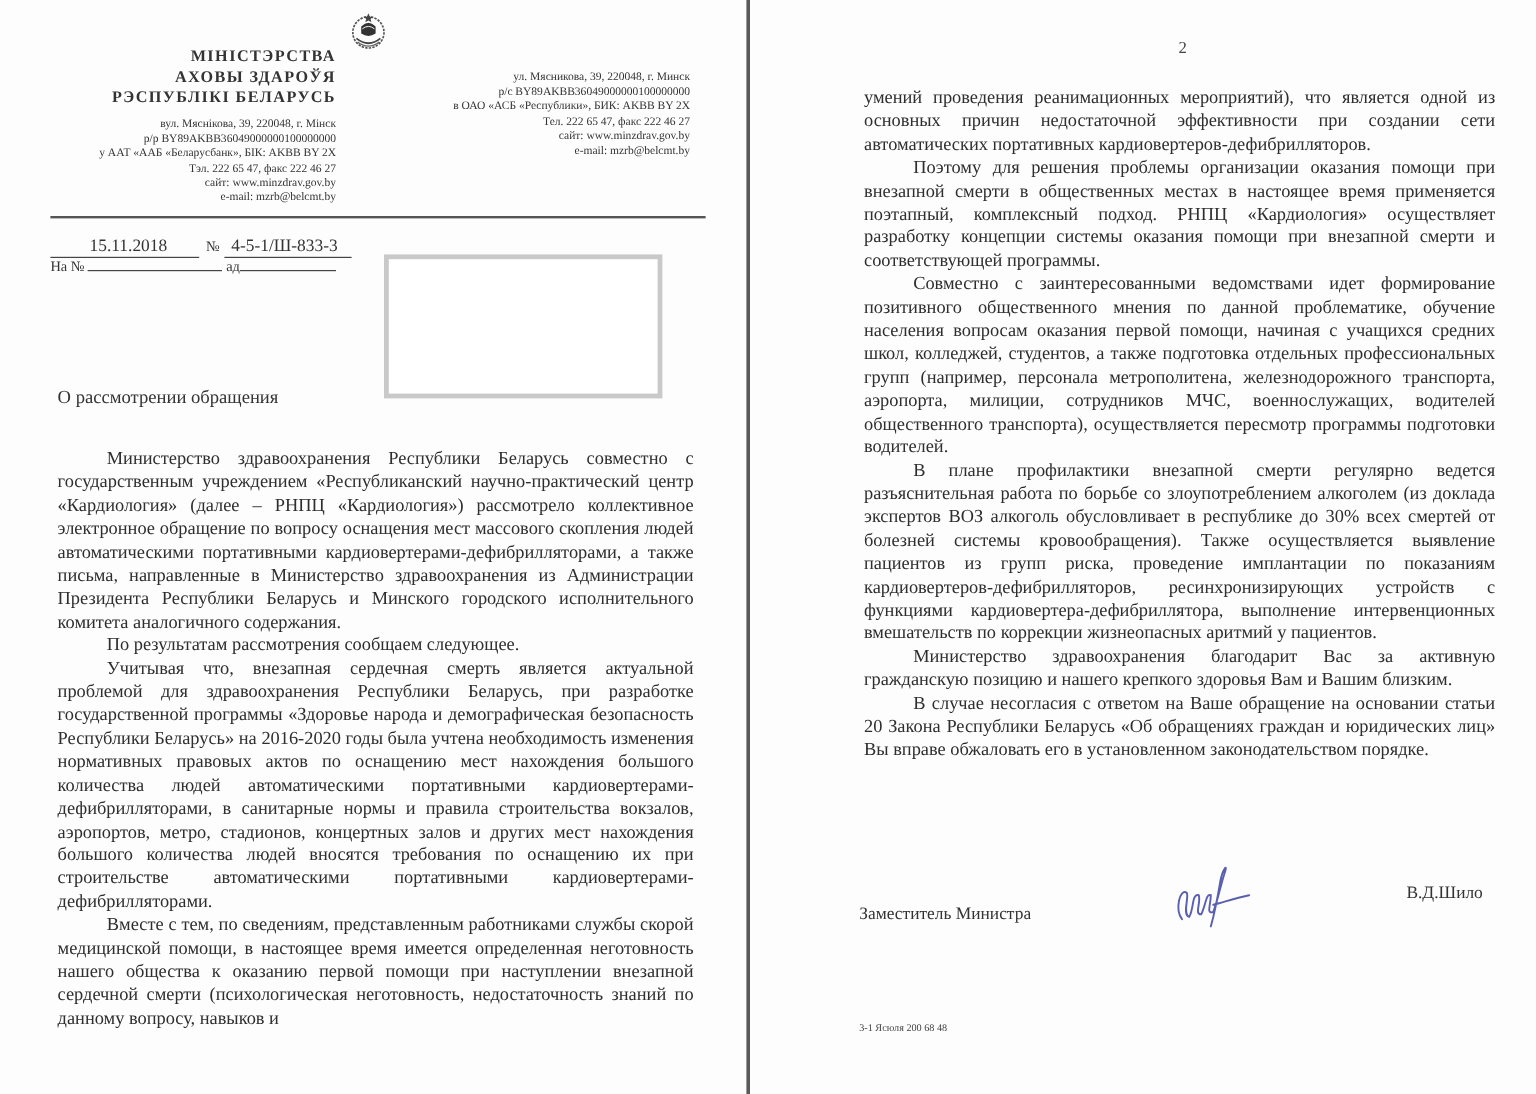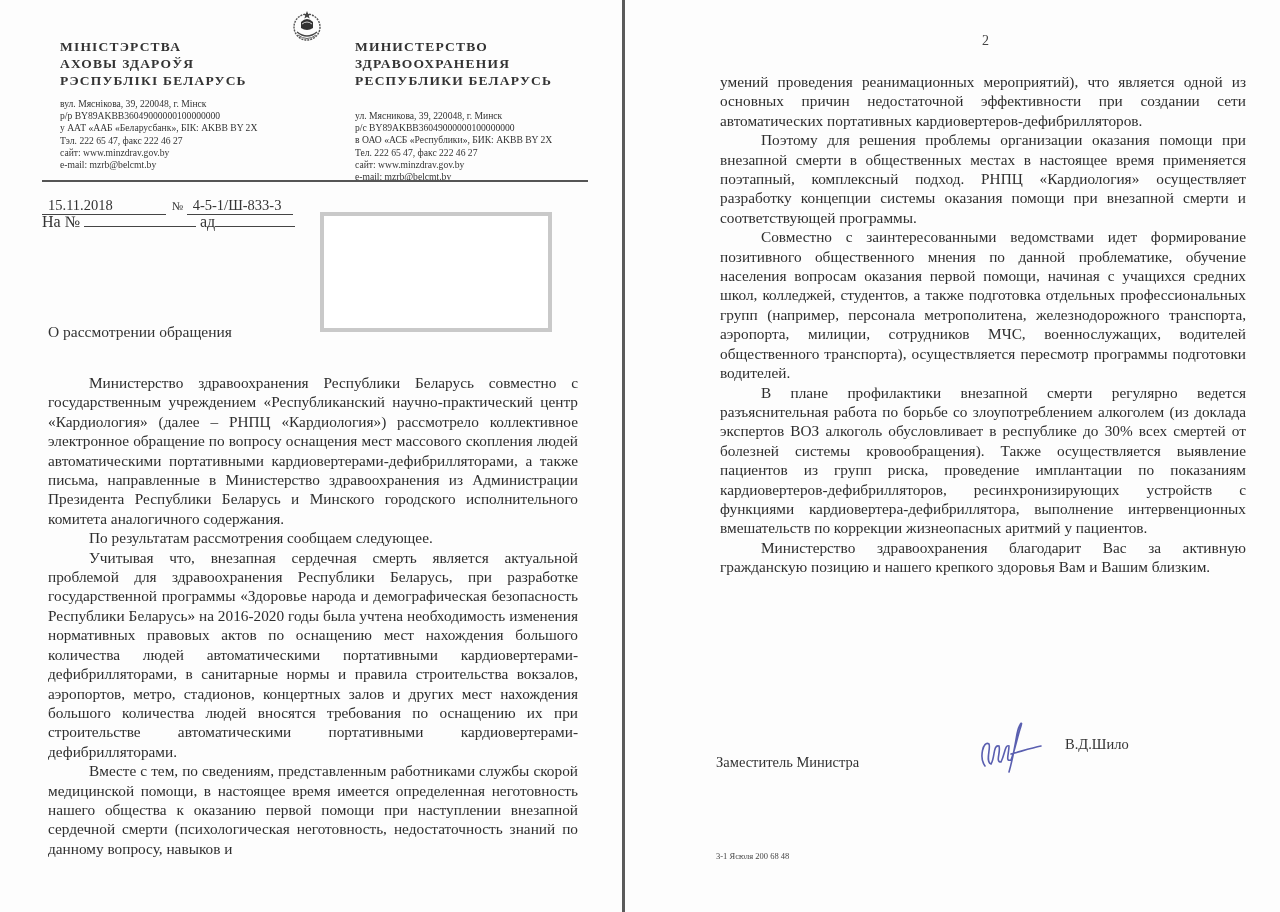--- a/index.html
+++ b/index.html
@@ -7,47 +7,47 @@
     width: 1280px; height: 912px; overflow: hidden;
     background: #ffffff; position: relative;
     font-family: "Liberation Serif", "DejaVu Serif", serif;
     color: #2a2a2a;
   }
   .page { position: absolute; top: 0; height: 912px; background: #fdfdfd; }
   #page1 { left: 0; width: 622px; }
   #page2 { left: 625px; width: 655px; }
   .divider { position: absolute; left: 622px; top: 0; width: 3px; height: 912px; background: #5a5a5a; }
 
-  .hdr-col { position: absolute; text-align: left; }
+  .hdr-col { position: absolute; text-align: right; }
   .hdr-title { font-weight: bold; font-size: 13.5px; letter-spacing: 1.2px; line-height: 17px; color: #333; }
   .hdr-info { font-size: 9.6px; line-height: 12.2px; color: #333; margin-top: 9px; }
   #hdr-by { left: 60px; width: 220px; top: 38px; }
   #hdr-ru { left: 355px; width: 220px; top: 38px; }
   #hdr-ru .hdr-info { margin-top: 21px; }
   .emblem { position: absolute; left: 292px; top: 10px; width: 30px; height: 32px; }
   .hrule { position: absolute; left: 42px; width: 546px; top: 180px; height: 2px; background: #555; }
 
   .regline { position: absolute; font-size: 14.5px; color: #333; }
   #reg-date { left: 42px; top: 197px; }
-  #reg-ref { left: 42px; top: 213px; font-size: 16px; }
+  #reg-ref { left: 42px; top: 213px; font-size: 12px; }
   .ul { display: inline-block; border-bottom: 1px solid #444; }
   .stamp-box { position: absolute; left: 320px; top: 212px; width: 232px; height: 120px; border: 4px solid #c9c9c9; background: #fff; box-sizing: border-box; }
 
   .subject { position: absolute; left: 48px; top: 323px; font-size: 15.5px; color: #333; }
 
   .body-text { position: absolute; font-size: 15.3px; line-height: 19.4px; text-align: justify; color: #2e2e2e; }
   #p1-body { left: 48px; width: 530px; top: 373px; }
   #p2-body { left: 720px; width: 526px; top: 72px; }
   .para { margin: 0; text-indent: 41px; }
   .para.cont { text-indent: 0; }
 
   .page-num { position: absolute; left: 982px; top: 33px; font-size: 14px; color: #444; }
 
   .sig-pos { position: absolute; left: 716px; top: 754px; font-size: 14.5px; color: #333; }
-  .sig-name { position: absolute; left: 1065px; top: 736px; font-size: 14.5px; color: #333; }
+  .sig-name { position: absolute; left: 1172px; top: 736px; font-size: 14.5px; color: #333; }
   .signature { position: absolute; left: 975px; top: 718px; width: 80px; height: 60px; }
   .executor { position: absolute; left: 716px; top: 851px; font-size: 8.5px; color: #444; }
 </style>
 </head>
 <body>
 
 <div class="page" id="page1">
 
   <div class="hdr-col" id="hdr-by">
     <div class="hdr-title">
@@ -68,39 +68,34 @@
   <svg class="emblem" viewBox="0 0 30 32">
     <circle cx="15" cy="17" r="13" fill="none" stroke="#555" stroke-width="1.4" stroke-dasharray="2 1"></circle>
     <polygon points="15,1 16.2,4 19,4 16.8,5.8 17.6,8.6 15,7 12.4,8.6 13.2,5.8 11,4 13.8,4" fill="#444"></polygon>
     <path d="M9,12 Q15,6 21,12 L21,18 Q15,22 9,18 Z" fill="#333"></path>
     <path d="M10,14 Q15,10 20,14" stroke="#fff" stroke-width="0.8" fill="none"></path>
     <path d="M5,22 Q15,30 25,22" stroke="#444" stroke-width="1.5" fill="none"></path>
     <path d="M6,25 Q15,32 24,25" stroke="#666" stroke-width="1" fill="none"></path>
   </svg>
 
   <div class="hdr-col" id="hdr-ru">
-    <div class="hdr-title">
-      <div>МИНИСТЕРСТВО</div>
-      <div>ЗДРАВООХРАНЕНИЯ</div>
-      <div>РЕСПУБЛИКИ БЕЛАРУСЬ</div>
-    </div>
     <div class="hdr-info">
       <div>ул. Мясникова, 39, 220048, г. Минск</div>
       <div>р/с BY89AKBB36049000000100000000</div>
       <div>в ОАО «АСБ «Республики», БИК: AKBB BY 2X</div>
       <div>Тел. 222 65 47, факс 222 46 27</div>
       <div>сайт: www.minzdrav.gov.by</div>
       <div>e-mail: mzrb@belcmt.by</div>
     </div>
   </div>
 
   <div class="hrule"></div>
 
   <div class="regline" id="reg-date">
-    <span class="ul" style="width:118px;padding-left:6px;">15.11.2018</span>
+    <span class="ul" style="width:118px;padding-left:6px;text-align:center;">15.11.2018</span>
     <span style="font-size:12px;margin-left:2px;">№</span>
     <span class="ul" style="width:100px;padding-left:6px;">4-5-1/Ш-833-3</span>
   </div>
   <div class="regline" id="reg-ref">
     <span>На №</span>
     <span class="ul" style="width:112px;height:12px;"></span>
     <span>ад</span><span class="ul" style="width:80px;height:12px;"></span>
   </div>
 
   <div class="stamp-box"></div>
@@ -120,20 +115,21 @@
 <div class="page" id="page2"></div>
 
 <div class="page-num">2</div>
 
 <div class="body-text" id="p2-body">
   <p class="para cont">умений проведения реанимационных мероприятий), что является одной из основных причин недостаточной эффективности при создании сети автоматических портативных кардиовертеров-дефибрилляторов.</p>
   <p class="para">Поэтому для решения проблемы организации оказания помощи при внезапной смерти в общественных местах в настоящее время применяется поэтапный, комплексный подход. РНПЦ «Кардиология» осуществляет разработку концепции системы оказания помощи при внезапной смерти и соответствующей программы.</p>
   <p class="para">Совместно с заинтересованными ведомствами идет формирование позитивного общественного мнения по данной проблематике, обучение населения вопросам оказания первой помощи, начиная с учащихся средних школ, колледжей, студентов, а также подготовка отдельных профессиональных групп (например, персонала метрополитена, железнодорожного транспорта, аэропорта, милиции, сотрудников МЧС, военнослужащих, водителей общественного транспорта), осуществляется пересмотр программы подготовки водителей.</p>
   <p class="para">В плане профилактики внезапной смерти регулярно ведется разъяснительная работа по борьбе со злоупотреблением алкоголем (из доклада экспертов ВОЗ алкоголь обусловливает в республике до 30% всех смертей от болезней системы кровообращения). Также осуществляется выявление пациентов из групп риска, проведение имплантации по показаниям кардиовертеров-дефибрилляторов, ресинхронизирующих устройств с функциями кардиовертера-дефибриллятора, выполнение интервенционных вмешательств по коррекции жизнеопасных аритмий у пациентов.</p>
   <p class="para">Министерство здравоохранения благодарит Вас за активную гражданскую позицию и нашего крепкого здоровья Вам и Вашим близким.</p>
+  <p class="para">В случае несогласия с ответом на Ваше обращение на основании статьи 20 Закона Республики Беларусь «Об обращениях граждан и юридических лиц» Вы вправе обжаловать его в установленном законодательством порядке.</p>
 </div>
 
 <div class="sig-pos">Заместитель Министра</div>
 
 <svg class="signature" viewBox="0 0 80 60">
   <path d="M10,48 C4,40 8,22 14,26 C16,30 10,44 16,46 C20,40 18,26 24,28 C26,34 20,44 26,44 C30,36 30,26 34,28 C34,36 30,44 36,42 C40,32 42,20 46,8 C48,2 44,6 42,16 C40,28 38,40 34,54 M36,36 C44,34 56,30 66,28" fill="none" stroke="#5a5fb0" stroke-width="1.6" stroke-linecap="round"></path>
 </svg>
 
 <div class="sig-name">В.Д.Шило</div>
 

